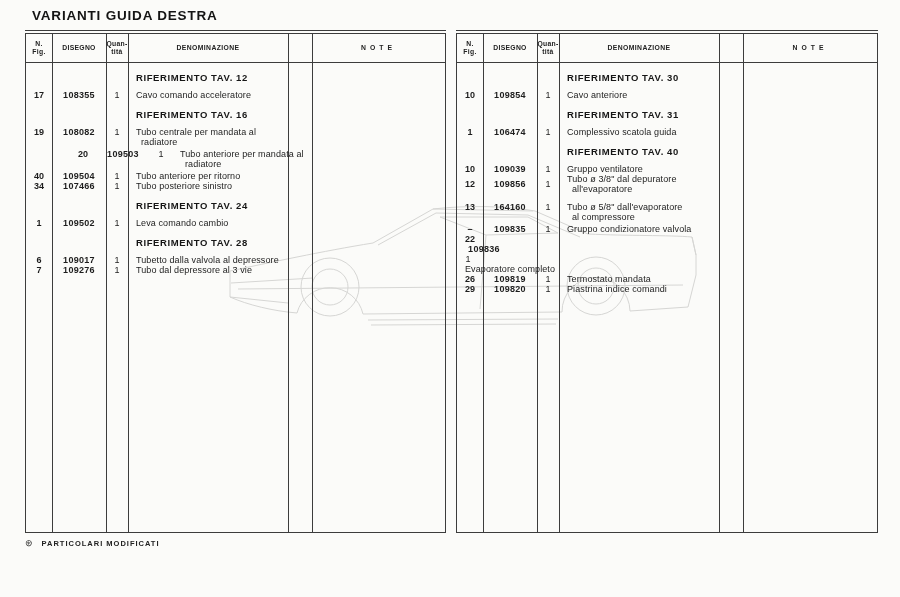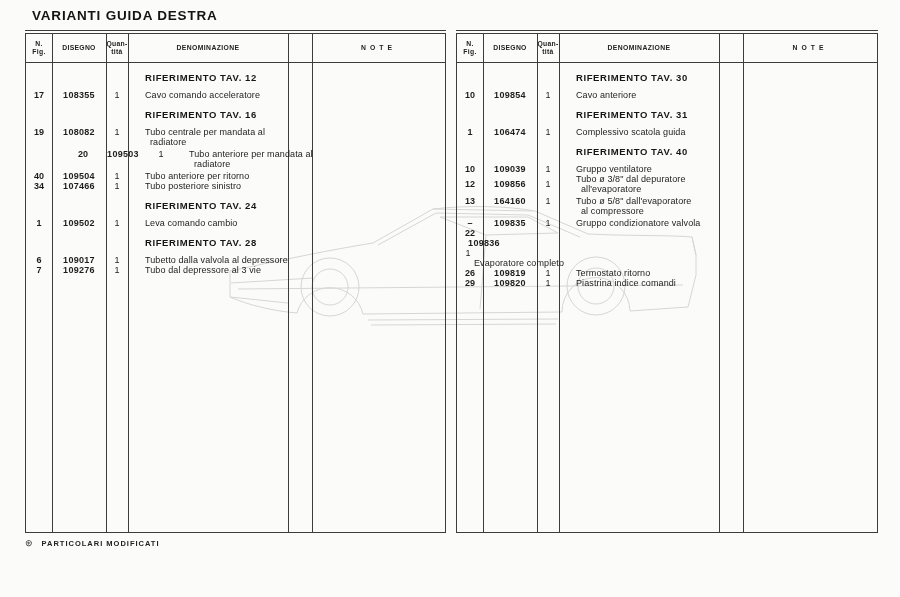--- a/index.html
+++ b/index.html
@@ -43,21 +43,21 @@
   .h-qty{width:22px;}
   .h-denom{width:160px;letter-spacing:.4px;}
   .h-gap{width:24px;}
   .h-note{flex:1;letter-spacing:4px;}
   .tbody{position:relative;padding-top:0;}
   .trow{display:flex;align-items:flex-start;}
   .c{box-sizing:border-box;}
   .c.fig{width:26px;text-align:center;font-weight:bold;font-size:9px;line-height:10px;}
   .c.dis{width:54px;text-align:center;font-weight:bold;font-size:9px;line-height:10px;letter-spacing:.3px;}
   .c.qty{width:22px;text-align:center;font-size:9px;line-height:10px;}
-  .c.den{width:160px;text-align:left;font-size:9px;line-height:10px;padding-left:17px;letter-spacing:.1px;}
+  .c.den{width:160px;text-align:left;font-size:9px;line-height:10px;padding-left:8px;letter-spacing:.1px;}
   .den .l2{display:block;padding-left:5px;}
   .section-row .sec{
     font-weight:bold;font-size:9.5px;letter-spacing:.6px;line-height:11px;color:#161616;
   }
   .footer{
     position:absolute;left:25px;top:539px;display:flex;align-items:center;z-index:1;
   }
   .footer .sym{font-size:9px;line-height:9px;color:#333;margin-right:9px;}
   .footer .ftext{font-size:7.5px;font-weight:bold;letter-spacing:1px;color:#222;}
 </style>
@@ -246,21 +246,21 @@
         <div class="c dis">109039</div>
         <div class="c qty">1</div>
         <div class="c den"><span>Gruppo ventilatore</span></div>
       </div>
       <div class="trow item-row" style="margin-top: 0px; align-items: center;">
         <div class="c fig">12</div>
         <div class="c dis">109856</div>
         <div class="c qty">1</div>
         <div class="c den"><span>Tubo ø 3/8" dal depuratore</span><span class="l2">all'evaporatore</span></div>
       </div>
-      <div class="trow item-row" style="margin-top: 2px;">
+      <div class="trow item-row" style="margin-top: 8px;">
         <div class="c fig">13</div>
         <div class="c dis">164160</div>
         <div class="c qty">1</div>
         <div class="c den"><span>Tubo ø 5/8" dall'evaporatore</span><span class="l2">al compressore</span></div>
       </div>
       <div class="trow item-row" style="margin-top: 2px;">
         <div class="c fig">–</div>
         <div class="c dis">109835</div>
         <div class="c qty">1</div>
         <div class="c den"><span>Gruppo condizionatore valvola</span></div>
@@ -268,21 +268,21 @@
       <div class="trow item-row" style="margin-top: 0px; flex-direction: column;">
         <div class="c fig">22</div>
         <div class="c dis">109836</div>
         <div class="c qty">1</div>
         <div class="c den"><span>Evaporatore completo</span></div>
       </div>
       <div class="trow item-row" style="margin-top: 0px;">
         <div class="c fig">26</div>
         <div class="c dis">109819</div>
         <div class="c qty">1</div>
-        <div class="c den"><span>Termostato ritorno</span></div>
+        <div class="c den"><span>Termostato mandata</span></div>
       </div>
       <div class="trow item-row" style="margin-top: 0px;">
         <div class="c fig">29</div>
         <div class="c dis">109820</div>
         <div class="c qty">1</div>
         <div class="c den"><span>Piastrina indice comandi</span></div>
       </div>
     </div>
 </div>
 

